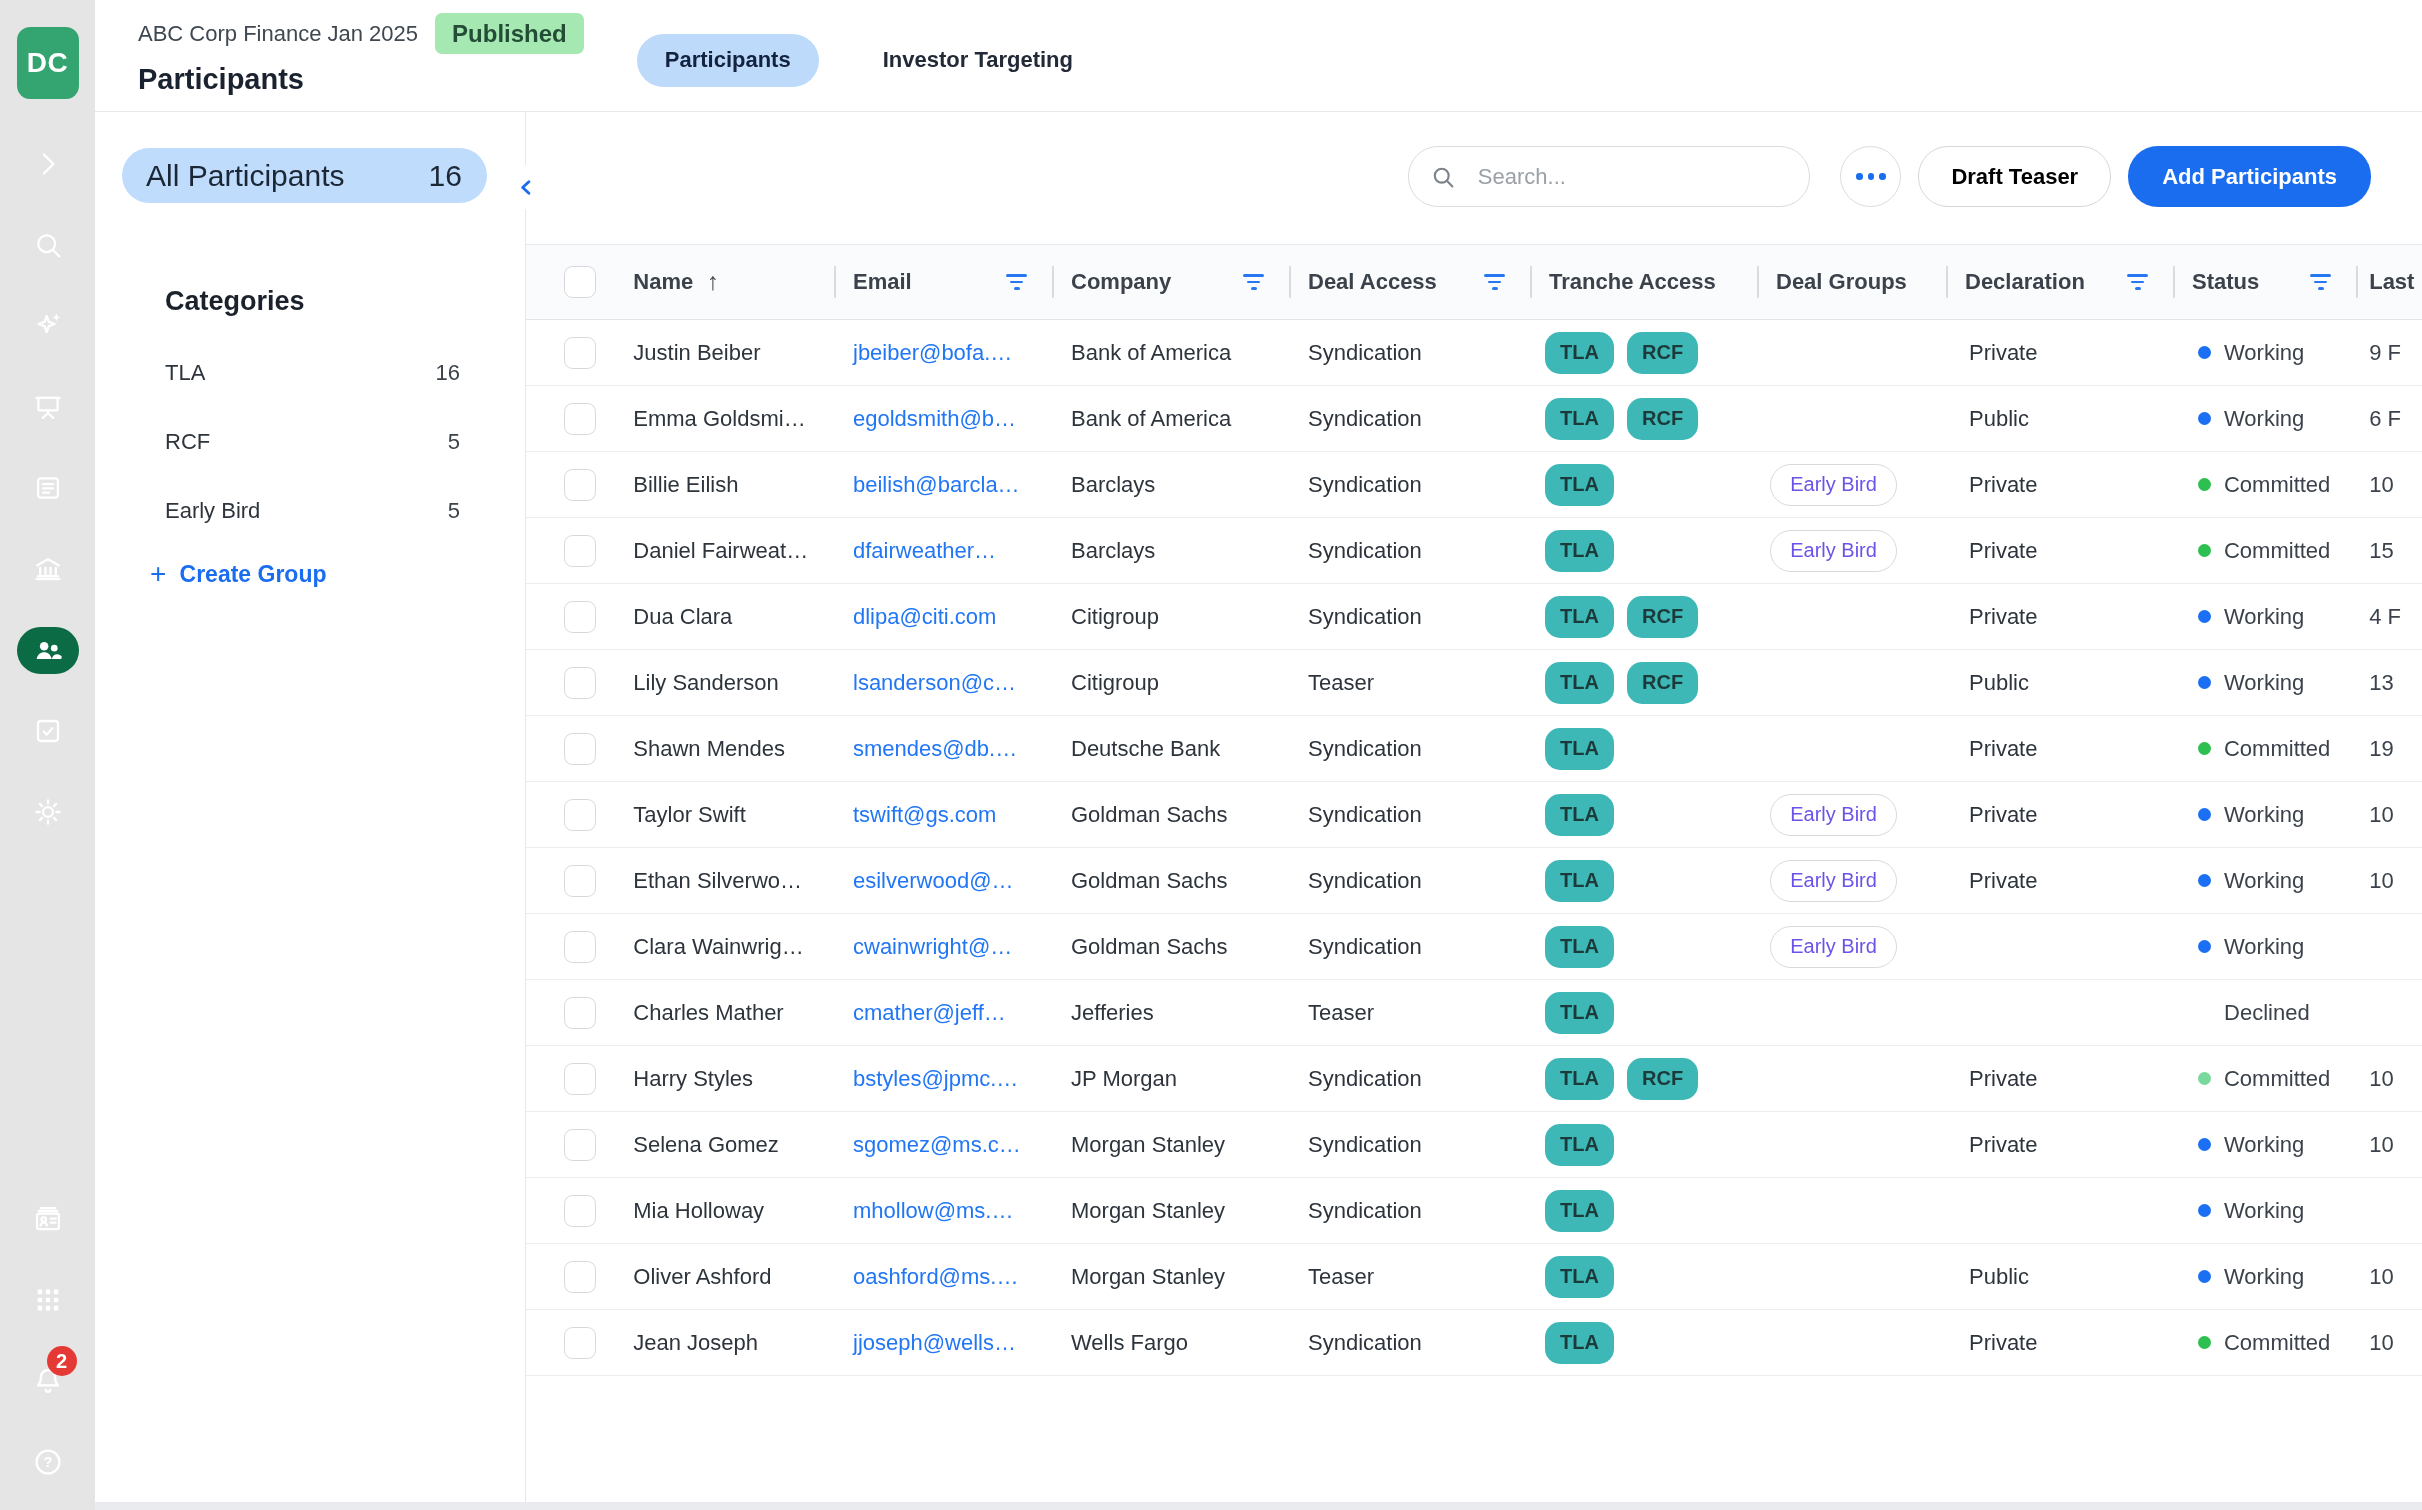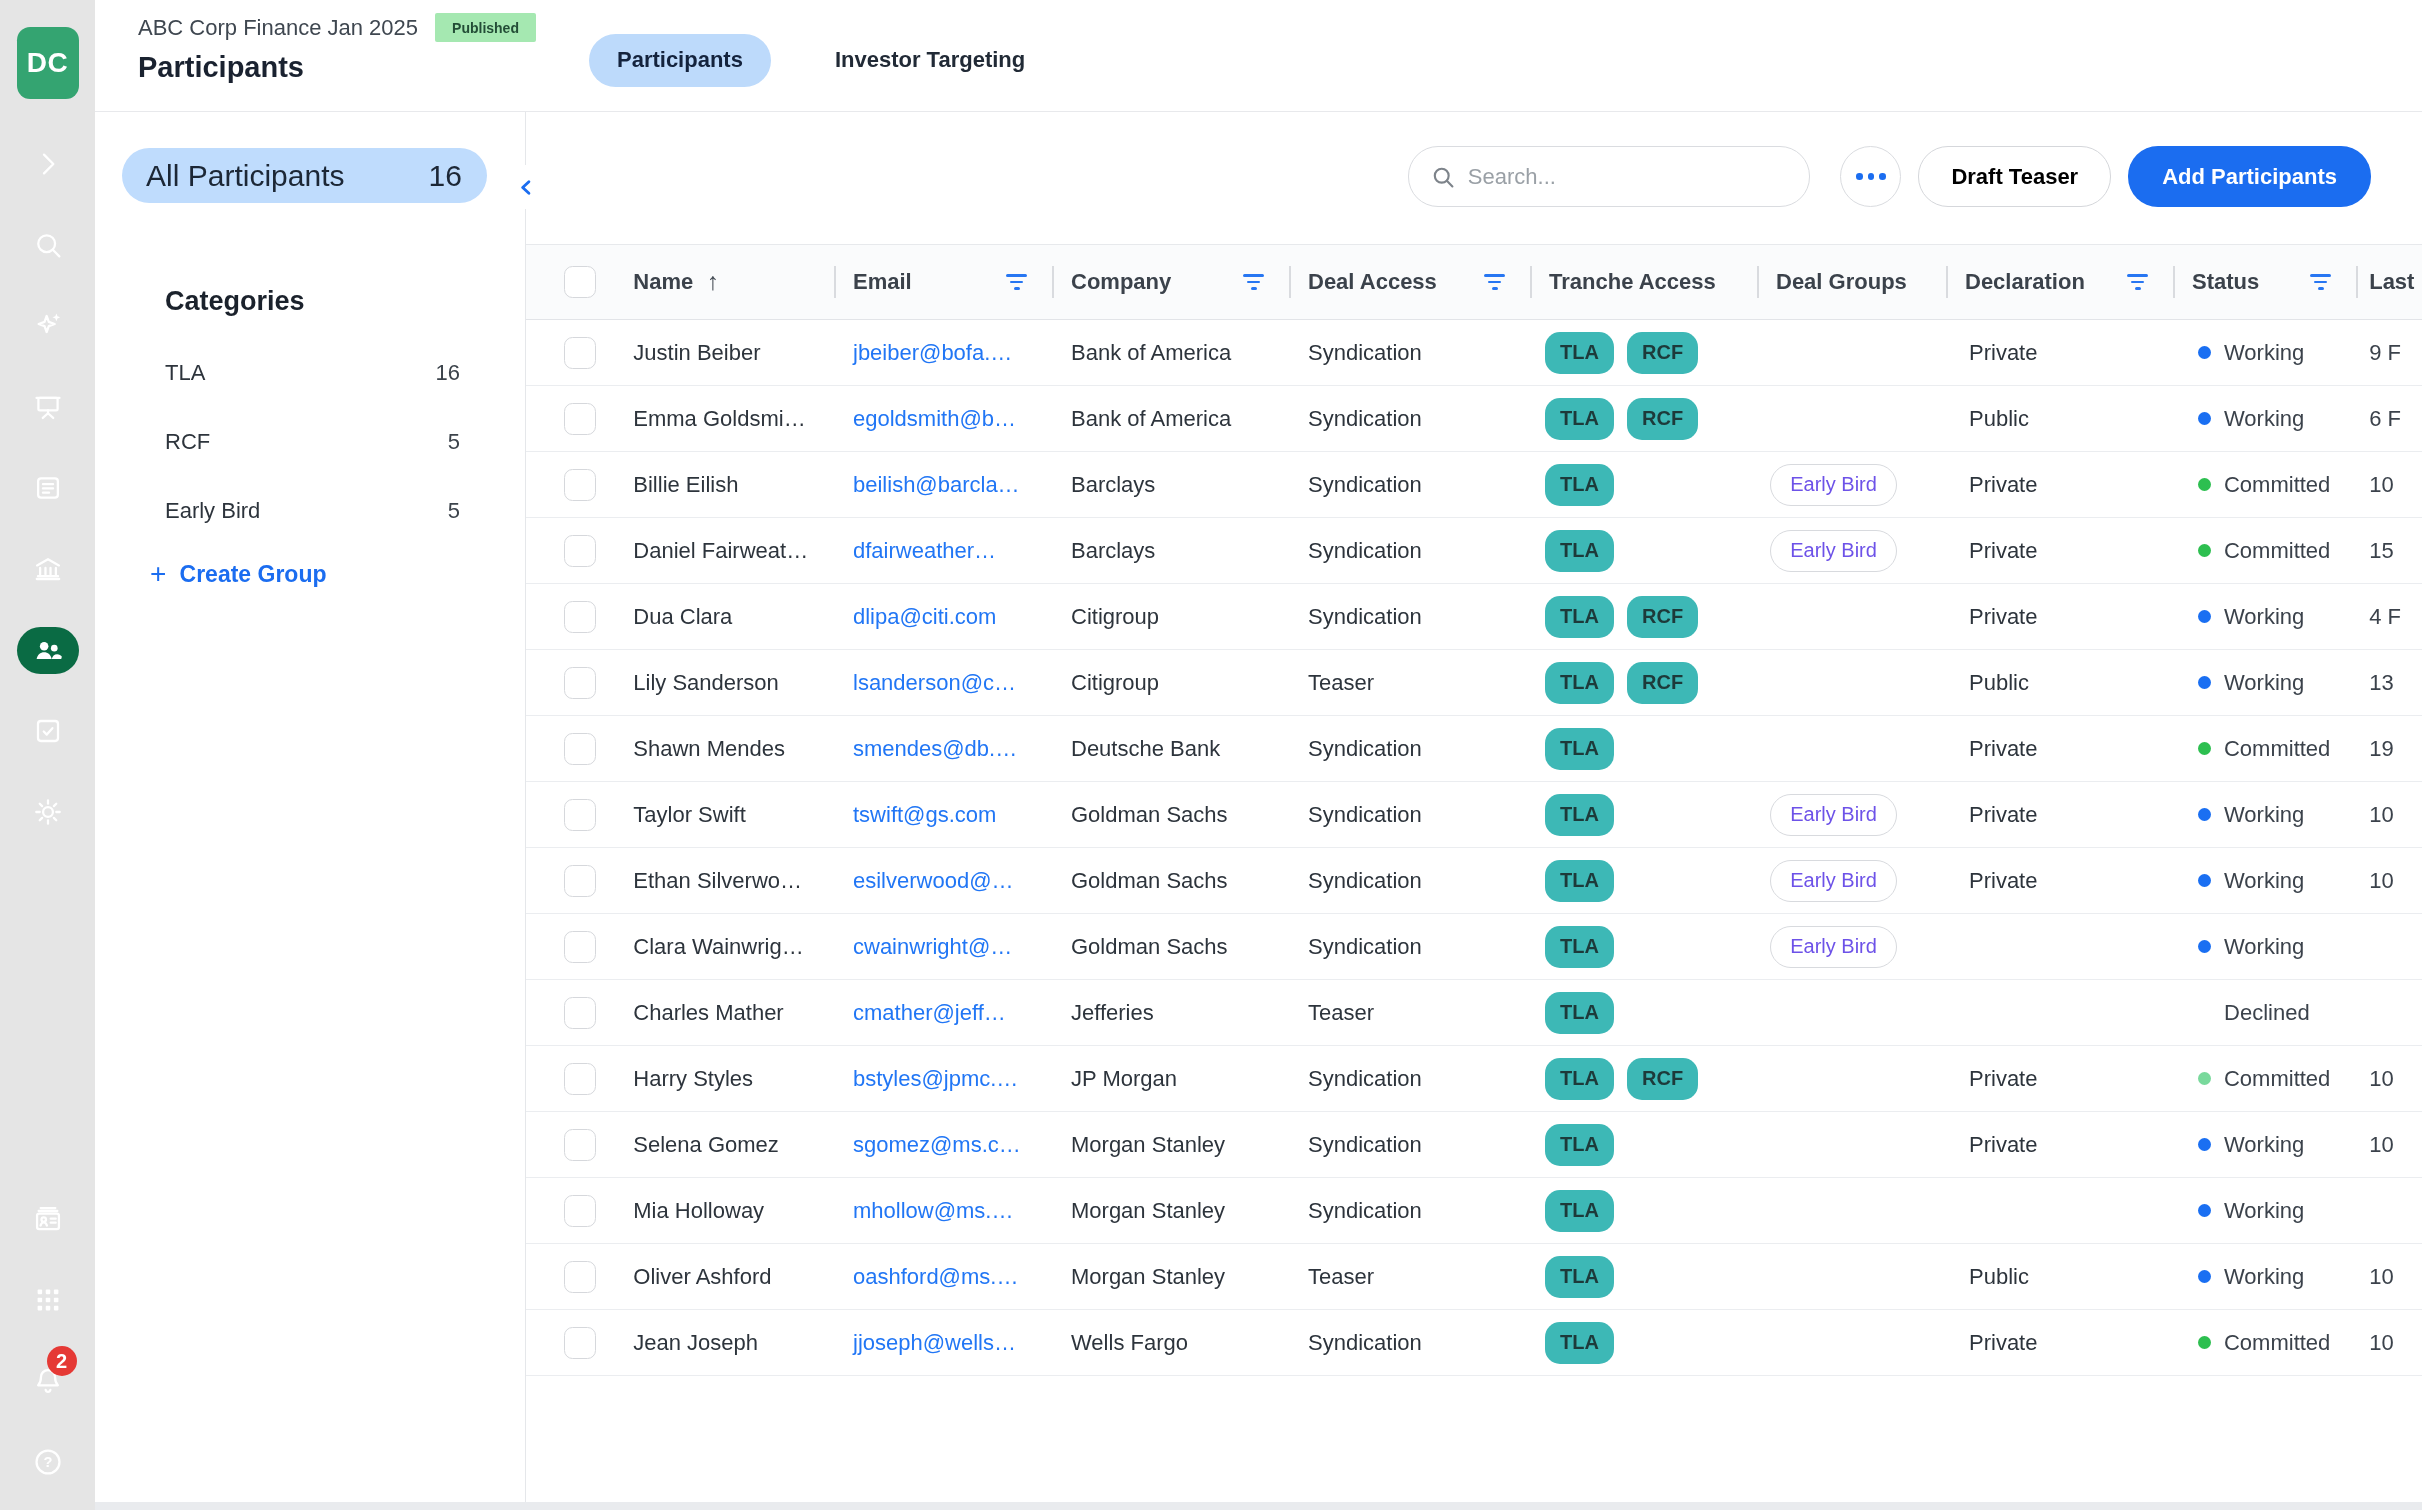--- a/index.html
+++ b/index.html
@@ -17,21 +17,21 @@
   .rail-btn svg { width:32px; height:32px; stroke:#fff; fill:none; stroke-width:1.7; stroke-linecap:round; stroke-linejoin:round; }
   .rail-badge { position:absolute; top:-11.4px; right:1.9px; min-width:30px; height:30px; border-radius:15px; background:#e53935; color:#fff; font-size:20px; font-weight:bold; display:flex; align-items:center; justify-content:center; padding:0 5.7px; }
 
   
   .content { flex:1; min-width:0; display:flex; flex-direction:column; position:relative; }
 
   
   .tophead { height:112px; border-bottom:0.9px solid #e8e9ec; display:flex; align-items:flex-start; padding:13.2px 0 0 43px; flex-shrink:0; }
   .crumb-row { display:flex; align-items:center; gap:17px; }
   .crumb { font-size:22px; color:#3f4750; }
-  .badge-published { background:#a5e8b1; color:#234d36; font-size:14px; font-weight:600; padding:6.6px 17px; border-radius:2px; }
+  .badge-published { background:#a5e8b1; color:#234d36; font-size:24px; font-weight:600; padding:6.6px 17px; border-radius:7px; }
   .page-title { margin-top:8.5px; font-size:29px; font-weight:bold; color:#1a2230; }
   .tabs { display:flex; align-items:center; margin-left:53px; margin-top:21px; gap:36px; }
   .tab { font-size:22px; font-weight:600; color:#212a36; padding:13.2px 28px; border-radius:28px; cursor:default; white-space:nowrap; }
   .tab.active { background:#bddafb; color:#14233d; }
 
   .body-row { flex:1; display:flex; min-height:0; position:relative; }
 
   
   .panel { width:431px; flex-shrink:0; border-right:1.9px solid #e5e7ea; position:relative; }
   .all-pill { margin:36px 0 0 26.5px; width:365px; height:55px; border-radius:27.4px; background:#bfdcfd; display:flex; align-items:center; justify-content:space-between; padding:0 24.6px; font-size:30px; color:#1c2736; }
@@ -40,21 +40,21 @@
   .cat-title { margin:83px 0 0 70px; font-size:27px; font-weight:bold; color:#1b222c; }
   .cat-list { margin:21px 0 0 70px; width:295px; }
   .cat-item { height:69px; display:flex; align-items:center; justify-content:space-between; font-size:22px; color:#2d343c; }
   .cat-count { color:#3c434b; }
   .create-group { margin:15px 0 0 55px; display:flex; align-items:center; gap:13.2px; color:#1b6df0; font-size:23px; font-weight:600; }
   .create-group .plus { font-size:28px; font-weight:400; line-height:1; }
 
   
   .main { flex:1; min-width:0; overflow:hidden; display:flex; flex-direction:column; }
   .toolbar { height:132px; flex-shrink:0; display:flex; align-items:flex-start; justify-content:flex-end; padding:34px 52px 0 0; gap:17px; }
-  .search-box { width:402px; height:61px; border:1.9px solid #dadce0; border-radius:30px; display:flex; align-items:center; padding:0 21px; gap:12px; margin-right:13.2px; }
+  .search-box { width:402px; height:61px; border:1.9px solid #dadce0; border-radius:30px; display:flex; align-items:center; padding:0 21px; gap:22px; margin-right:13.2px; }
   .search-box svg { width:25.6px; height:25.6px; stroke:#7d838a; fill:none; stroke-width:2; stroke-linecap:round; }
   .search-box input { border:none; outline:none; font-size:22px; color:#3f4750; flex:1; font-family:inherit; background:transparent; }
   .search-box input::placeholder { color:#9aa0a6; }
   .more-btn { width:61px; height:61px; border:1.9px solid #dadce0; border-radius:50%; display:flex; align-items:center; justify-content:center; gap:4.7px; background:#fff; }
   .more-btn i { width:6.6px; height:6.6px; border-radius:50%; background:#1b6df0; }
   .btn { height:61px; border-radius:30px; font-size:22px; font-weight:bold; display:flex; align-items:center; justify-content:center; font-family:inherit; }
   .btn-outline { background:#fff; border:1.9px solid #d5d7db; color:#000000; padding:0 32px; }
   .btn-primary { background:#1b6df0; border:none; color:#fff; padding:0 34px; }
 
   

